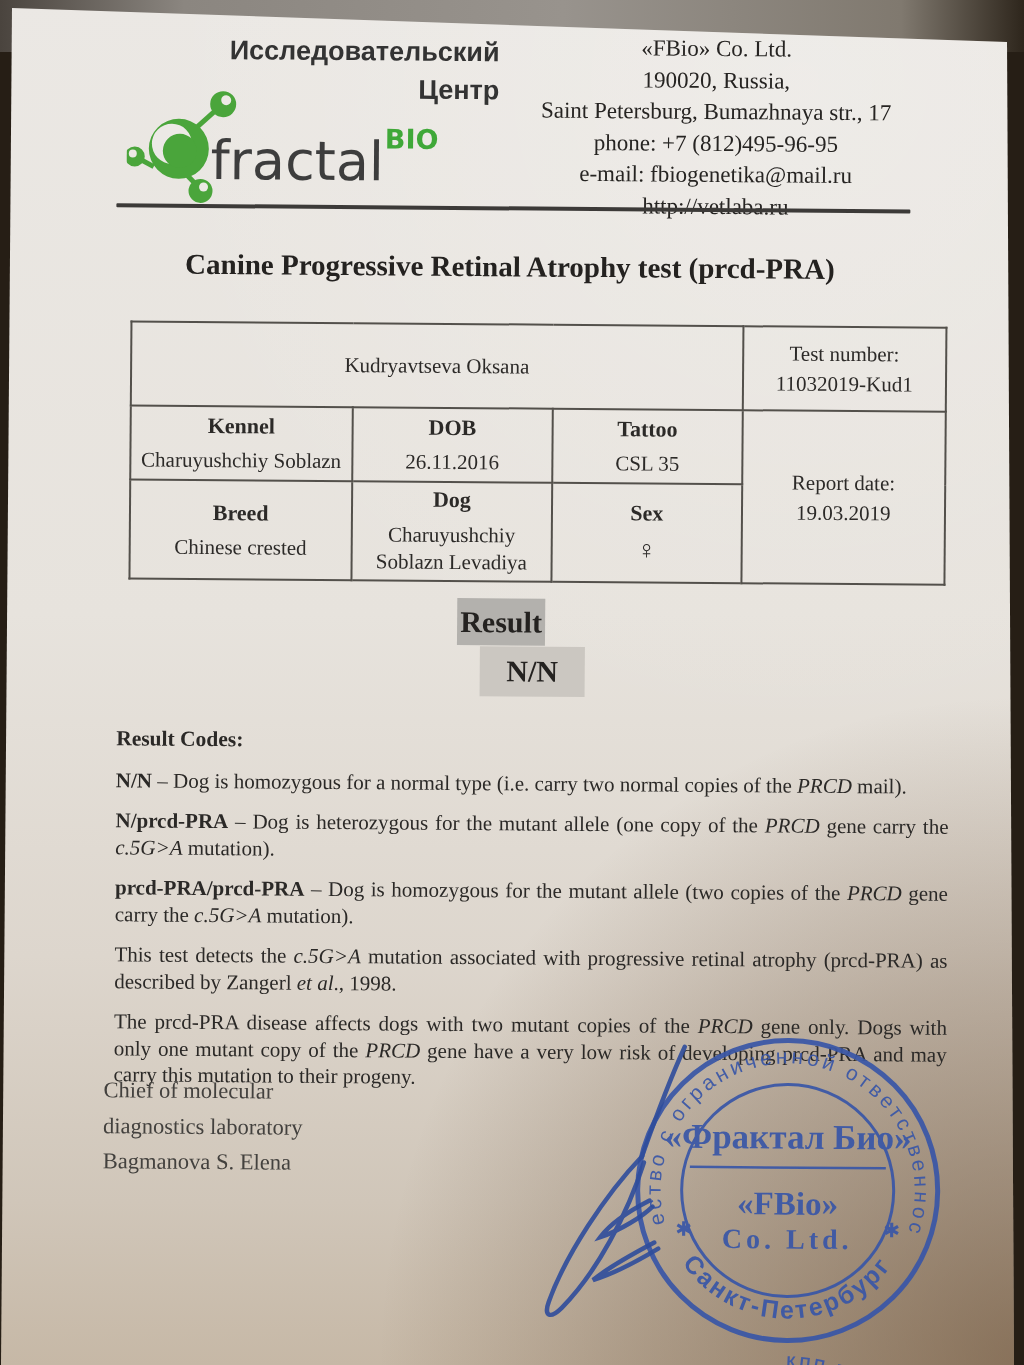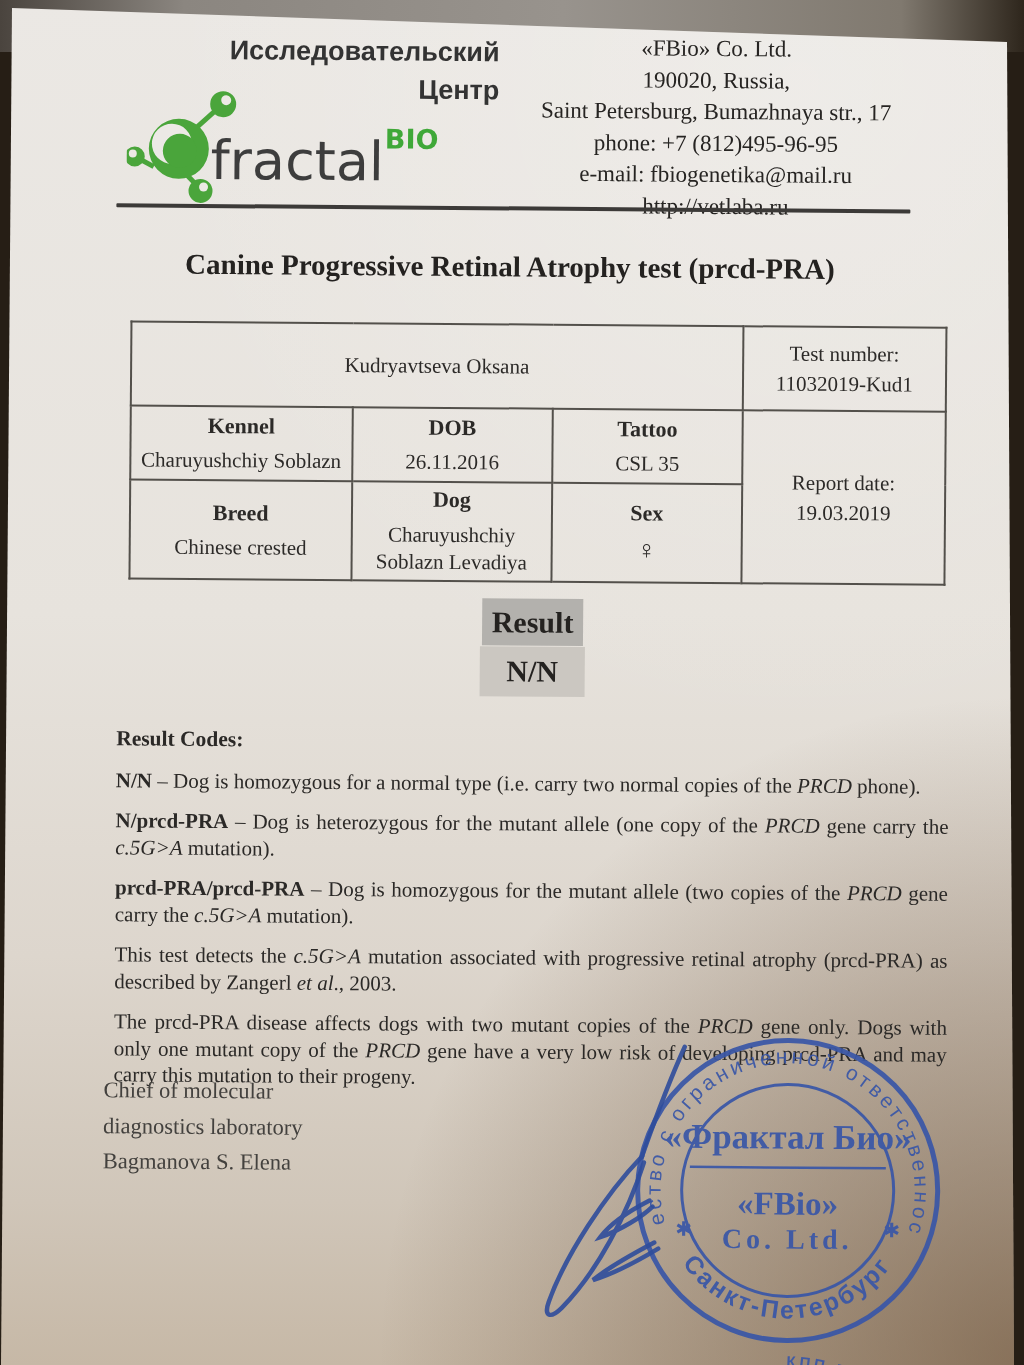--- a/index.html
+++ b/index.html
@@ -37,21 +37,21 @@
     font-size:21px;color:#2c2a28;}
   table.info td{border:2px solid #53504b;text-align:center;vertical-align:middle;padding:4px;}
   table.info .lbl{font-weight:bold;font-size:22px;margin-bottom:9px;}
   table.info .r1{height:84px;}
   table.info .r2{height:74px;}
   table.info .r3{height:96px;}
   table.info .two-line div{line-height:30px;}
   .sex-glyph{font-size:26px;}
 
   
-  .result-label{position:absolute;left:487px;top:595px;width:101px;height:47px;
+  .result-label{position:absolute;left:462px;top:595px;width:88px;height:47px;
     background:#b3b1ad;display:flex;align-items:center;justify-content:center;
     font-weight:bold;font-size:30px;color:#242220;}
   .result-value{position:absolute;left:485px;top:643px;width:105px;height:50px;
     background:#cbc7c1;display:flex;align-items:center;justify-content:center;
     font-weight:bold;font-size:30px;color:#242220;}
 
   
   .codes{position:absolute;left:122px;top:725px;width:833px;font-size:21px;line-height:26.5px;
     color:#2b2927;}
   .codes h3{font-size:21.5px;margin:0 0 15px 0;}
@@ -162,24 +162,24 @@
         </td>
       </tr>
     </tbody>
       </table>
 
     <div class="result-label">Result</div>
     <div class="result-value">N/N</div>
 
     <div class="codes">
       <h3>Result Codes:</h3>
-      <p><span class="b">N/N</span><span> – Dog is homozygous for a normal type (i.e. carry two normal copies of the </span><span class="i">PRCD</span><span> phone).</span></p>
+      <p><span class="b">N/N</span><span> – Dog is homozygous for a normal type (i.e. carry two normal copies of the </span><span class="i">PRCD</span><span> mail).</span></p>
       <p><span class="b">N/prcd-PRA</span><span> – Dog is heterozygous for the mutant allele (one copy of the </span><span class="i">PRCD</span><span> gene carry the </span><span class="i">c.5G&gt;A</span><span> mutation).</span></p>
       <p><span class="b">prcd-PRA/prcd-PRA</span><span> – Dog is homozygous for the mutant allele (two copies of the </span><span class="i">PRCD</span><span> gene carry the </span><span class="i">c.5G&gt;A</span><span> mutation).</span></p>
-      <p><span>This test detects the </span><span class="i">c.5G&gt;A</span><span> mutation associated with progressive retinal atrophy (prcd-PRA) as described by Zangerl </span><span class="i">et al</span><span>., 2003.</span></p>
+      <p><span>This test detects the </span><span class="i">c.5G&gt;A</span><span> mutation associated with progressive retinal atrophy (prcd-PRA) as described by Zangerl </span><span class="i">et al</span><span>., 1998.</span></p>
       <p><span>The prcd-PRA disease affects dogs with two mutant copies of the </span><span class="i">PRCD</span><span> gene only. Dogs with only one mutant copy of the </span><span class="i">PRCD</span><span> gene  have a very low risk of developing prcd-PRA and may carry this mutation to their progeny.</span></p>
     </div>
 
     <div class="sig-block">
         <div>Chief of molecular</div>
         <div>diagnostics laboratory</div>
         <div>Bagmanova S. Elena</div>
       </div>
 
     <div class="stamp">

